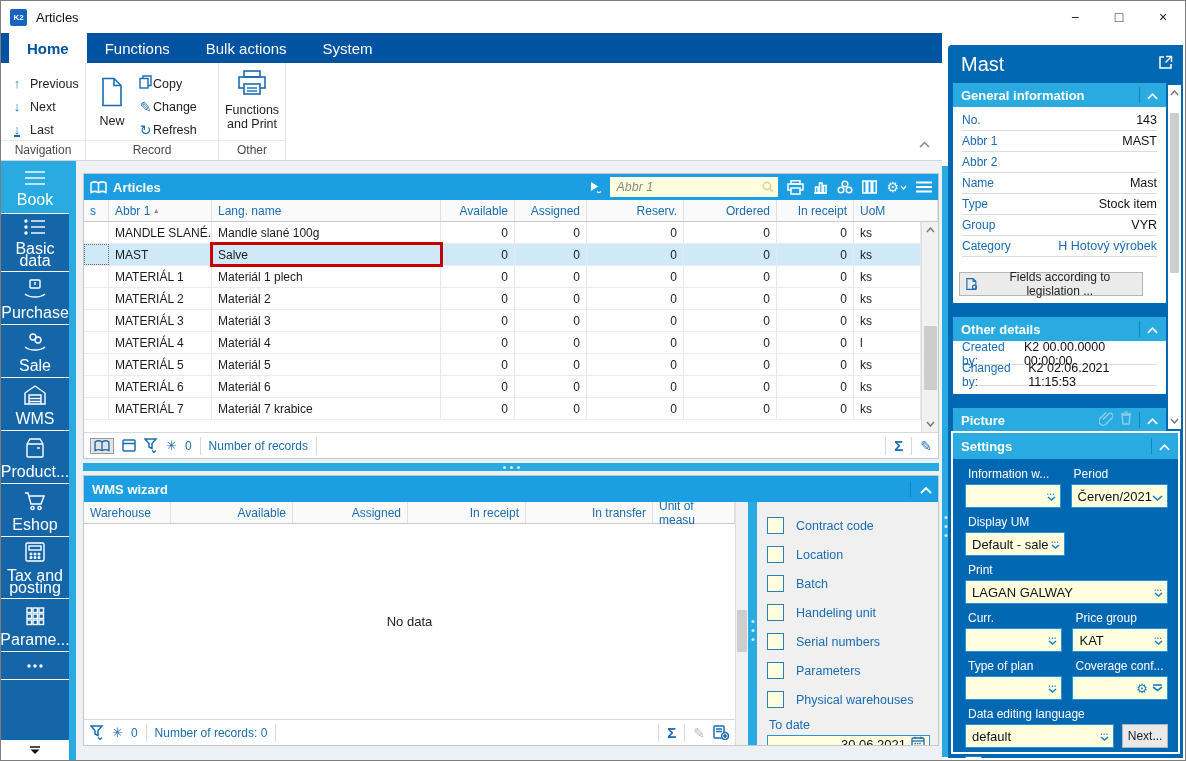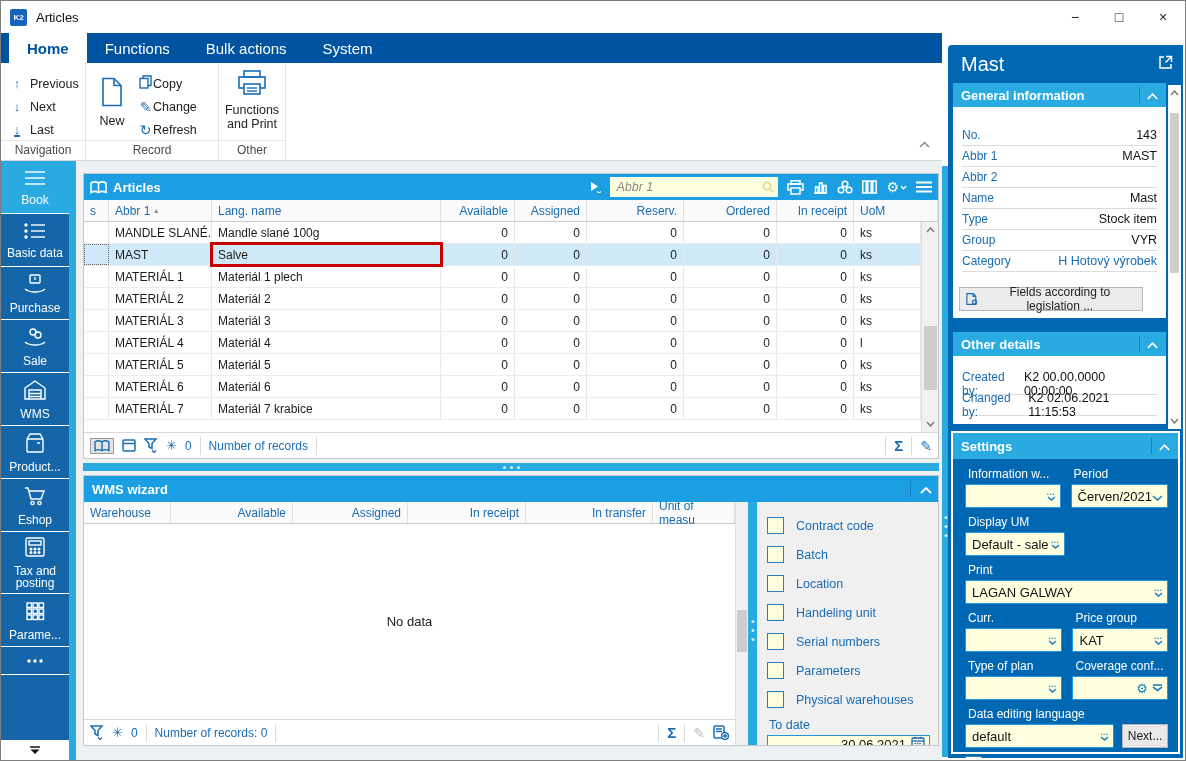--- a/index.html
+++ b/index.html
@@ -27,21 +27,21 @@
   .big-btn .bb-label { font-size:12.5px; color:#222; text-align:center; margin-top:3px; line-height:14px; }
   .small-item { display:flex; align-items:center; font-size:12.5px; color:#222; height:23px; }
   .ri-glyph { color:#1a6cb3; font-size:14px; width:15px; text-align:center; }
   #ribbon-collapse { position:absolute; right:12px; bottom:8px; color:#8a8a8a; }
 
   
   #sidebar { position:absolute; left:0; top:160px; width:68px; bottom:0; background:#1566a9; display:flex; flex-direction:column; overflow:hidden; }
   #sidebar-strip { position:absolute; left:68px; top:160px; width:7px; bottom:0; background:#29abe2; }
   .side-item { min-height:53px; border-bottom:1px solid #ffffff; display:flex; flex-direction:column; align-items:center; justify-content:center; gap:3px; padding:4px 1px; }
   .side-item.active { background:#29abe2; }
-  .side-item .lbl { color:#fff; font-size:12px; text-align:center; line-height:12px; }
+  .side-item .lbl { color:#fff; font-size:16px; text-align:center; line-height:12px; }
   .side-item svg { stroke:#fff; fill:none; stroke-width:1.4; }
   #side-bottom { margin-top:auto; height:20px; background:#fff; display:flex; align-items:center; justify-content:center; }
 
   
   #content { position:absolute; left:75px; top:160px; width:866px; bottom:0; background:#eef1f3; }
 
   
   .panel { position:absolute; background:#fff; border:1px solid #c3c8cc; display:flex; flex-direction:column; }
   #articles-panel { left:7px; top:12px; width:856px; height:286px; }
   .panel-header { height:26px; background:#1b9fe2; display:flex; align-items:center; padding:0 6px; flex:none; }
@@ -120,21 +120,21 @@
   #detail-popout svg { stroke:#fff; fill:none; stroke-width:1.5; }
 
   #cards-region { position:absolute; left:0; top:38px; right:0; height:348px; padding:0 17px 0 5px; }
   .card { background:#fff; border-radius:1px; margin-bottom:14px; overflow:hidden; }
   .card-header { height:24px; background:#29abe2; display:flex; align-items:center; padding:0 8px; }
   .card-title { color:#fff; font-weight:bold; font-size:13px; }
   .ch-right { margin-left:auto; display:flex; align-items:center; gap:7px; }
   .ch-div { width:1px; height:16px; background:#1284c2; }
   .ch-chev svg { stroke:#fff; fill:none; stroke-width:1.8; }
   .muted-icon svg { stroke:#8fcdeb; fill:none; stroke-width:1.4; }
-  .card-body { padding:18px 9px 8px 9px; }
+  .card-body { padding:3px 9px 8px 9px; }
   .info-row { display:flex; align-items:center; height:21px; border-bottom:1px solid #dcdcdc; }
   .info-label { color:#1a6cb3; font-size:12px; }
   .info-value { margin-left:auto; color:#111; font-size:12.5px; }
   .info-value.accent { color:#1a6cb3; }
   .legis-btn { margin-top:7px; width:100%; height:24px; background:#ebebeb; border:1px solid #b5b5b5; display:flex; align-items:center; gap:6px; padding:0 6px; font-size:12px; color:#222; }
   .legis-btn svg { stroke:#1a6cb3; fill:none; stroke-width:1.3; }
   #picture-card .card-body { height:12px; padding:0; }
 
   #detail-scrollbar { position:absolute; right:2px; top:40px; width:13px; height:344px; background:#fff; display:flex; flex-direction:column; align-items:center; }
   #detail-scrollbar .vs-thumb { width:9px; }
@@ -670,25 +670,25 @@
             </div>
         </div>
         <div id="wms-options">
           <div id="wms-option-rows">
               <div class="opt-row">
                 <span class="checkbox"></span>
                 <span class="opt-label">Contract code</span>
               </div>
               <div class="opt-row">
                 <span class="checkbox"></span>
-                <span class="opt-label">Batch</span>
+                <span class="opt-label">Location</span>
               </div>
               <div class="opt-row">
                 <span class="checkbox"></span>
-                <span class="opt-label">Location</span>
+                <span class="opt-label">Batch</span>
               </div>
               <div class="opt-row">
                 <span class="checkbox"></span>
                 <span class="opt-label">Handeling unit</span>
               </div>
               <div class="opt-row">
                 <span class="checkbox"></span>
                 <span class="opt-label">Serial numbers</span>
               </div>
               <div class="opt-row">

